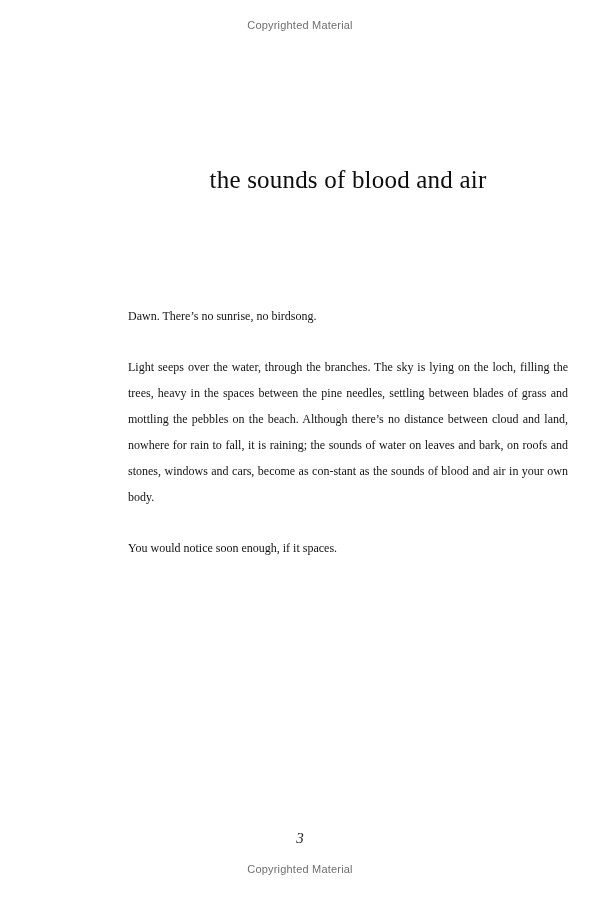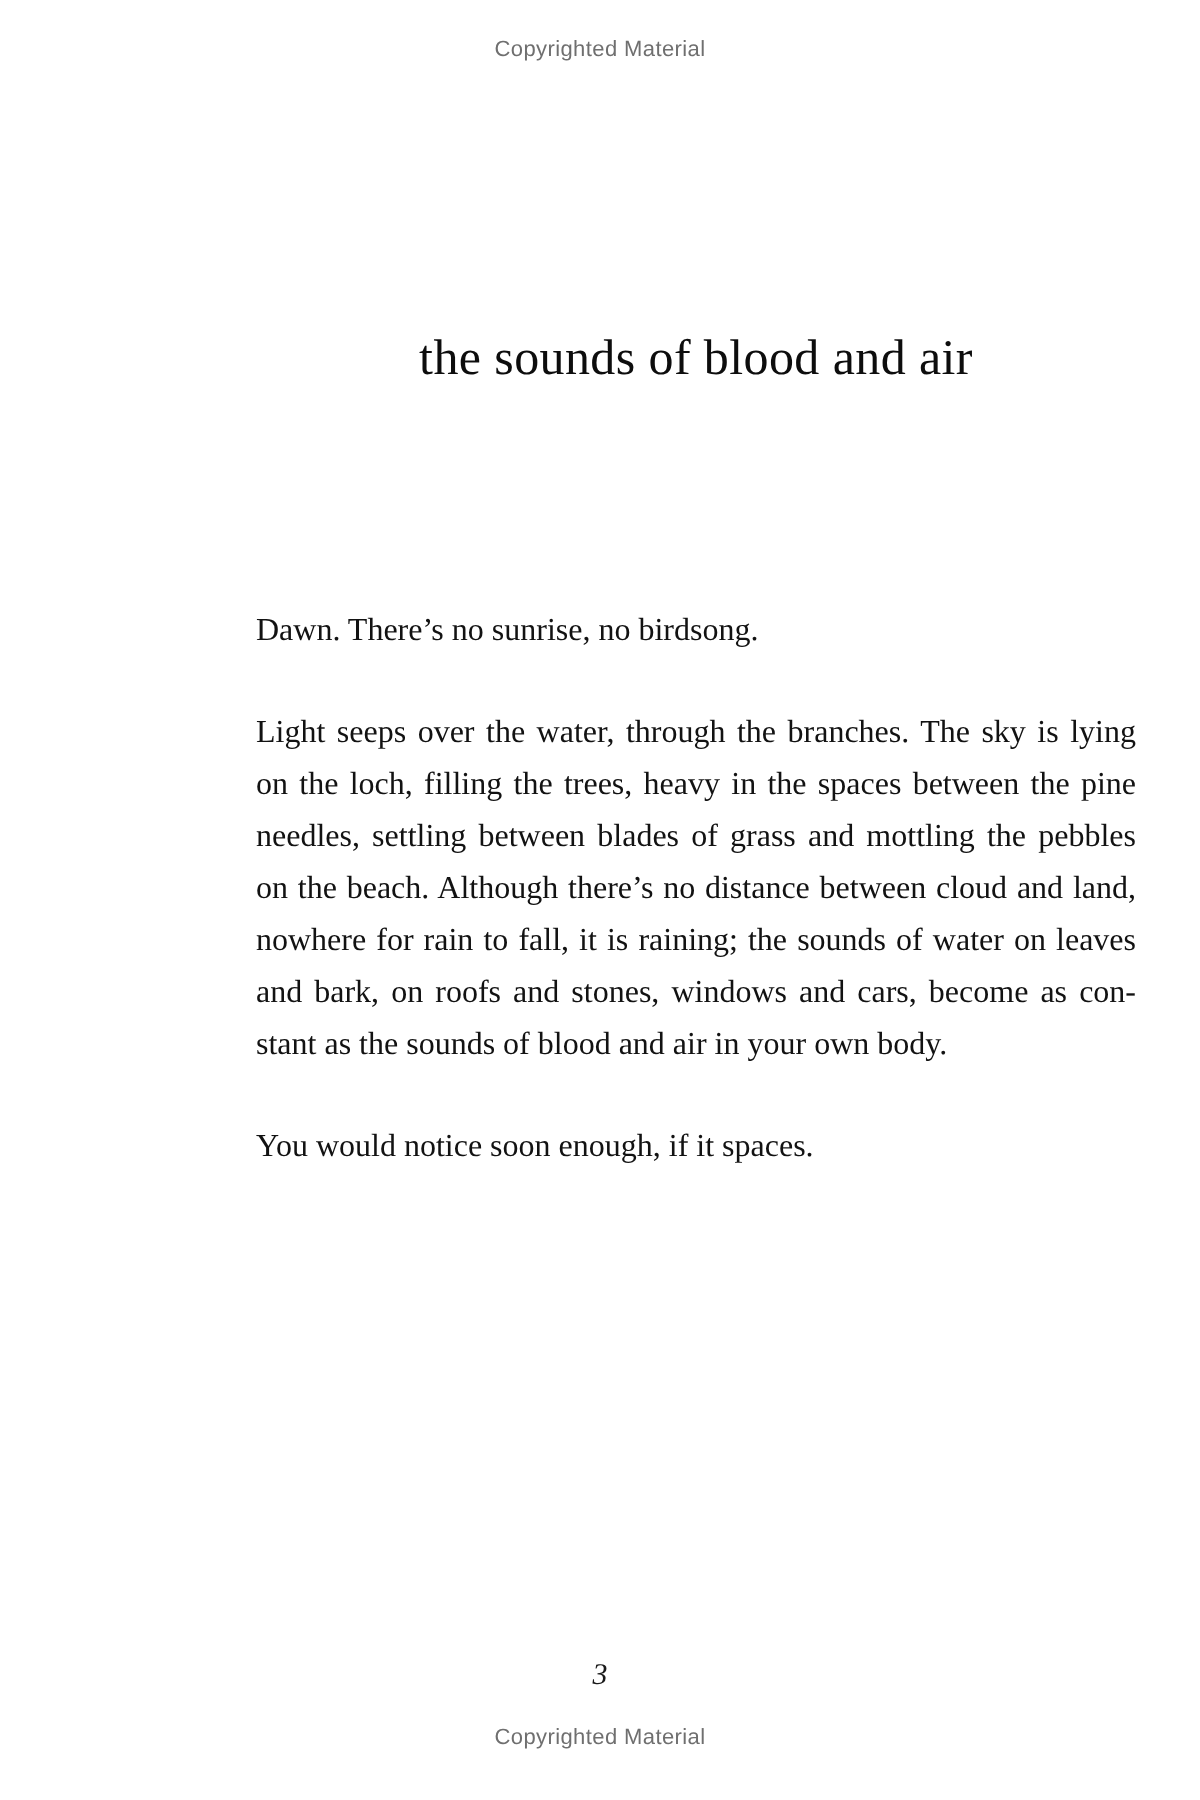--- a/index.html
+++ b/index.html
@@ -53,21 +53,21 @@
     letter-spacing: 0.2px;
   }
 
   .body-text {
     margin: 0;
     padding-top: 108px;
   }
 
   .para {
     margin: 0 0 25px 0;
-    font-size: 16px;
+    font-size: 12px;
     line-height: 26px;
     color: #121212;
     text-align: justify;
     text-justify: inter-word;
     hyphens: manual;
   }
   .para:last-child {
     margin-bottom: 0;
   }
   .para.no-justify {

